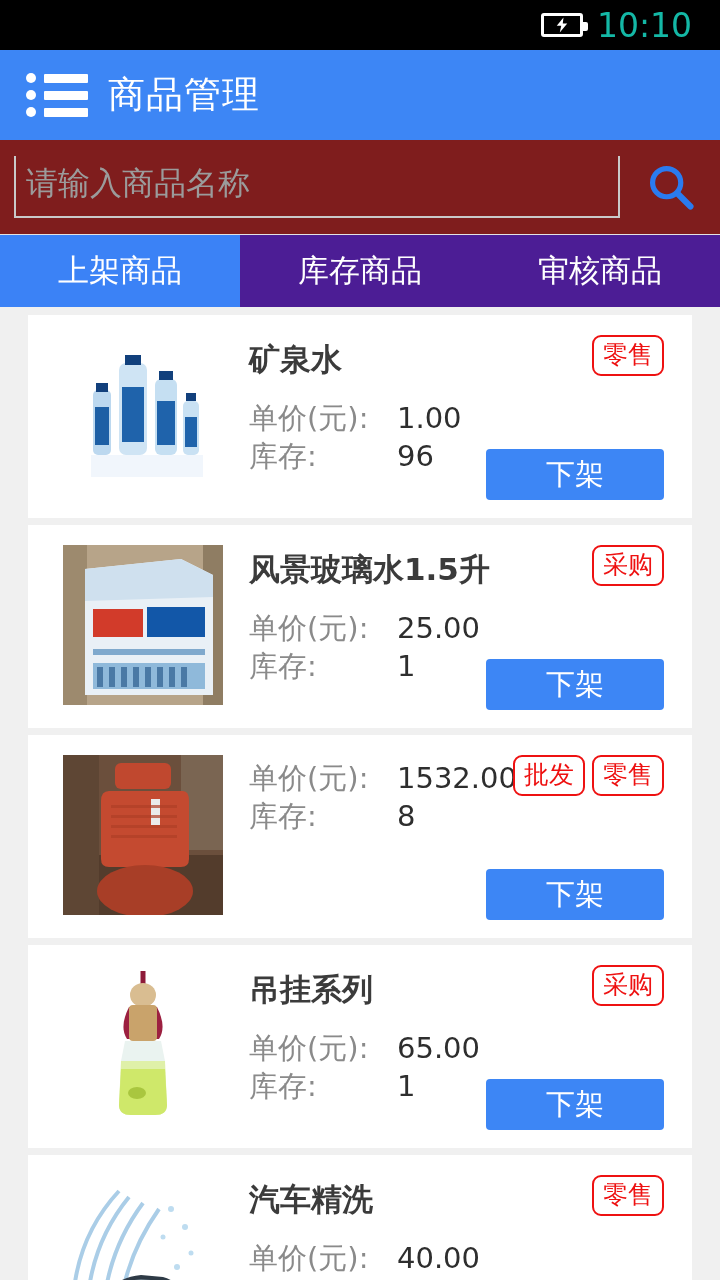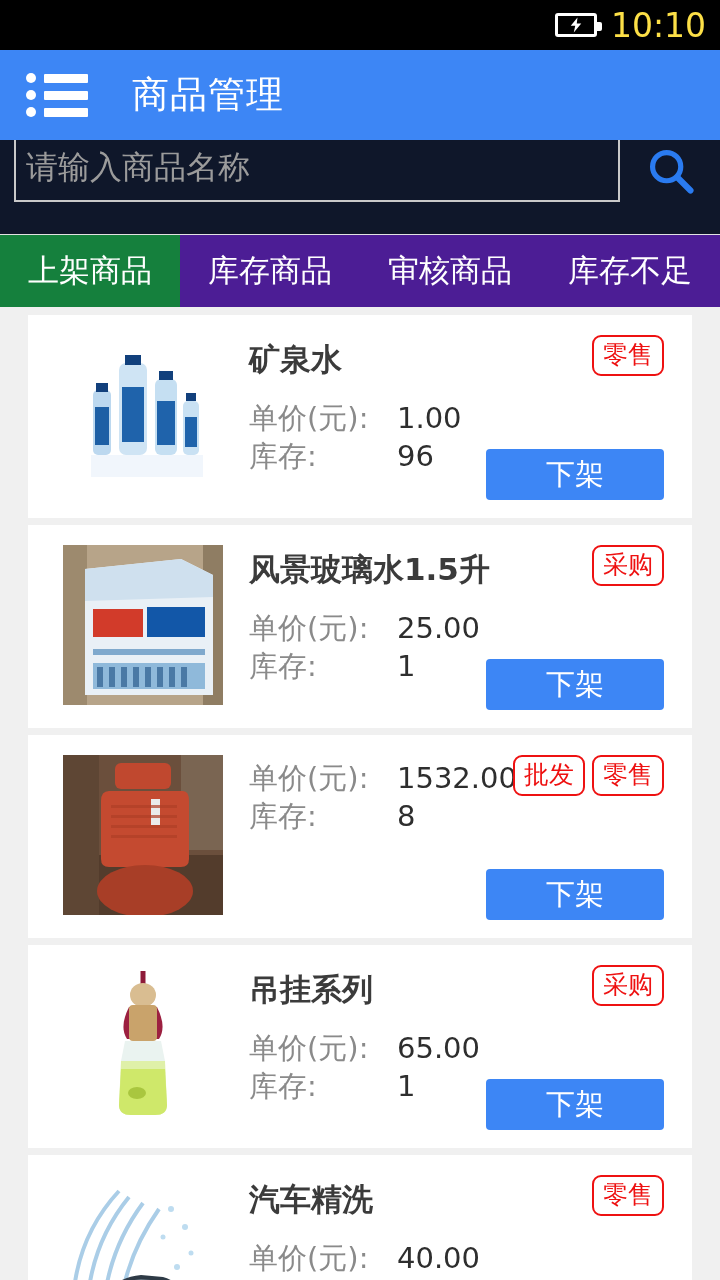--- a/index.html
+++ b/index.html
@@ -11,22 +11,22 @@
     font-family: "DejaVu Sans", "Liberation Sans", sans-serif;
   }
 
   
   .status-bar {
     height: 50px;
     background: #000;
     display: flex;
     align-items: center;
     justify-content: flex-end;
-    padding-right: 14px;
-    color: #fde047;
+    padding-right: 28px;
+    color: #14b8a6;
   }
   .battery {
     position: relative;
     width: 42px;
     height: 24px;
     border: 3px solid #fff;
     border-radius: 3px;
     margin-right: 14px;
     display: flex;
     align-items: center;
@@ -48,21 +48,20 @@
     font-weight: 400;
   }
 
   
   .app-header {
     height: 90px;
     background: #3d86f5;
     display: flex;
     align-items: center;
     padding-left: 26px;
-    gap: 24px;
   }
   .menu-icon {
     width: 62px;
     height: 44px;
     display: flex;
     flex-direction: column;
     justify-content: space-between;
     margin-right: 20px;
   }
   .menu-icon .row {
@@ -85,23 +84,23 @@
   }
   .app-title {
     color: #fff;
     font-size: 37px;
     letter-spacing: 1px;
   }
 
   
   .search-area {
     height: 95px;
-    background: #0f172a;
-    display: flex;
-    align-items: flex-start;
+    background: #7f1d1d;
+    display: flex;
+    align-items: center;
     padding: 0 18px 0 14px;
     border-bottom: 1px solid #e3e3e3;
   }
   .search-field {
     flex: 1;
     height: 62px;
     border: none;
     border-bottom: 2px solid #c9c9c9;
     border-left: 2px solid #c9c9c9;
     border-right: 2px solid #c9c9c9;
@@ -131,21 +130,21 @@
   }
   .tab {
     flex: 1;
     display: flex;
     align-items: center;
     justify-content: center;
     color: #fff;
     font-size: 31px;
     background: #4c1d95;
   }
-  .tab.active { background: #15803d; }
+  .tab.active { background: #3b82f6; }
 
   
   .product-list {
     background: #f0f0f0;
     padding-top: 8px;
   }
   .product-card {
     background: #fff;
     margin: 0 28px 7px 28px;
     height: 203px;
@@ -253,21 +252,20 @@
       <circle cx="10" cy="10" r="6.5" fill="none" stroke="#2a7bf0" stroke-width="2.4"></circle>
       <line x1="15" y1="15" x2="21" y2="21" stroke="#2a7bf0" stroke-width="2.8" stroke-linecap="round"></line>
     </svg>
   </div>
 </div>
 
 <div class="tab-bar">
   <div class="tab active">上架商品</div>
   <div class="tab">库存商品</div>
   <div class="tab">审核商品</div>
-  <div class="tab">库存不足</div>
 </div>
 
 <div class="product-list">
 
   <div class="product-card">
     <div class="thumb">
       <svg viewBox="0 0 160 160">
         <rect width="160" height="160" fill="#ffffff"></rect>
         <g>
           <rect x="30" y="55" width="18" height="65" rx="5" fill="#bcd8ef"></rect>

